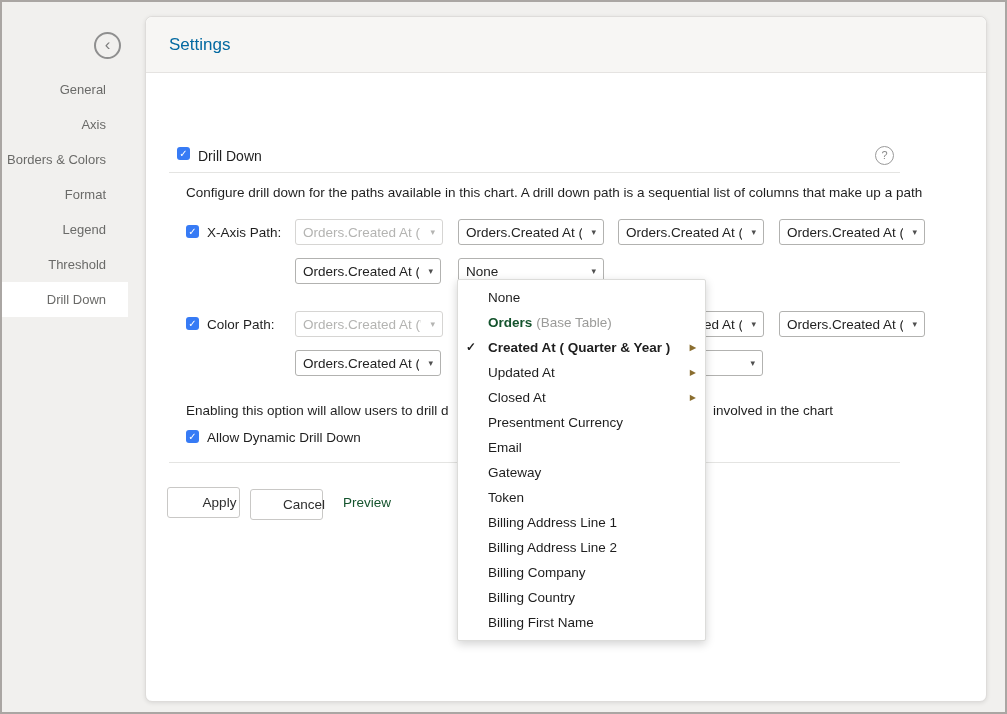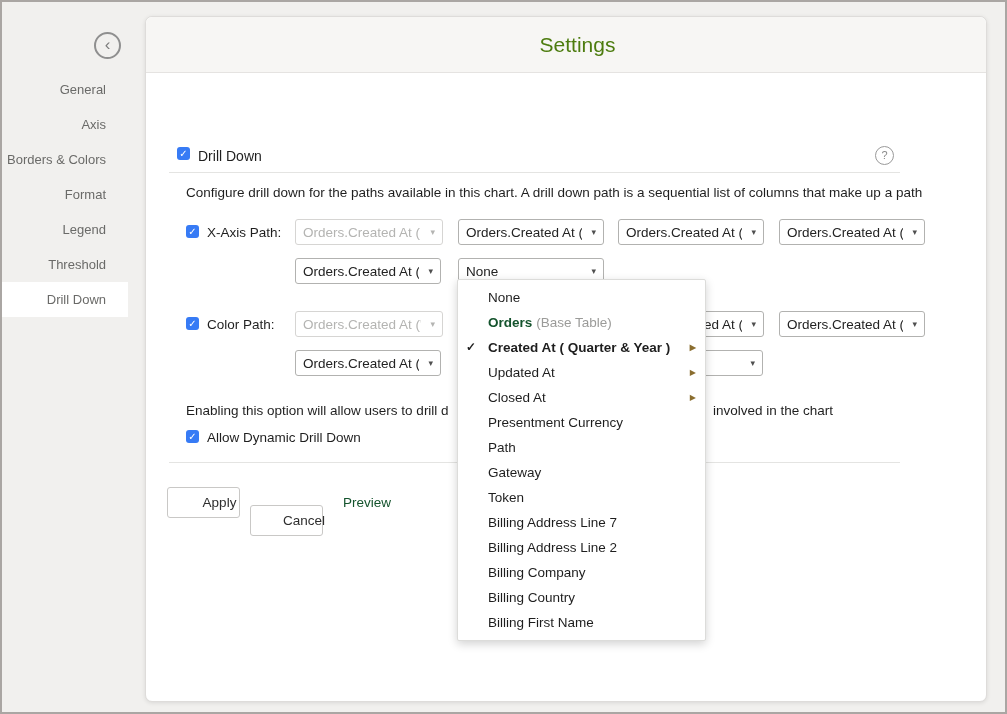--- a/index.html
+++ b/index.html
@@ -15,21 +15,21 @@
   .nav{position:absolute;top:70px;left:0;width:126px;}
   .nav-item{height:35px;line-height:35px;text-align:right;padding-right:22px;font-size:13px;
             color:#6a6a68;cursor:pointer;}
   .nav-item.selected{background:#ffffff;}
 
   
   .panel{position:absolute;left:143px;top:14px;width:842px;height:686px;background:#fff;
          border:1px solid #dedcda;border-radius:7px;box-sizing:border-box;
          box-shadow:0 1px 4px rgba(0,0,0,0.10);}
   .panel-header{height:55px;line-height:55px;background:#f7f6f4;border-bottom:1px solid #e5e3e1;
-                border-radius:7px 7px 0 0;padding-left:23px;font-size:21px;color:#4d7c0f;text-align:center;}
+                border-radius:7px 7px 0 0;padding-left:23px;font-size:17px;color:#0369a1;}
   .content{position:absolute;left:0;top:56px;right:0;bottom:0;}
 
   .cb{position:absolute;width:13px;height:13px;background:#377bf5;border-radius:3px;color:#fff;
       font-size:10px;line-height:13px;text-align:center;cursor:pointer;}
   .lbl{position:absolute;font-size:13.5px;color:#1f1f1f;white-space:nowrap;}
   .divider{position:absolute;height:1px;background:#e4e4e2;}
   .help{position:absolute;width:19px;height:19px;border:1px solid #9a9a9a;border-radius:50%;
         box-sizing:border-box;color:#8a8a8a;font-size:11px;line-height:17px;text-align:center;cursor:pointer;}
 
   
@@ -148,21 +148,21 @@
 
       <span class="frag" style="left:40px;top:330px;">Enabling this option will allow users to drill d</span>
       <span class="frag" style="left:567px;top:330px;">involved in the chart</span>
 
       <span class="cb" style="left:40px;top:357px;">✓</span>
       <span class="lbl" style="left:61px;top:357px;">Allow Dynamic Drill Down</span>
 
       <div class="divider" style="left:23px;top:389px;width:731px;"></div>
 
       <div class="btn" style="left:21px;top:414px;">Apply</div>
-      <div class="btn" style="left:104px;top:432px;">Cancel</div>
+      <div class="btn" style="left:104px;top:416px;">Cancel</div>
       <span class="link" style="left:197px;top:422px;">Preview</span>
     </div>
   </div>
 
   <div class="menu">
     <div class="menu-item">None</div>
     <div class="menu-item">
       <span class="green">Orders</span><span class="suffix">(Base Table)</span>
     </div>
     <div class="menu-item bold">
@@ -172,23 +172,23 @@
     </div>
     <div class="menu-item">
       <span>Updated At</span>
       <span class="subarrow">▶</span>
     </div>
     <div class="menu-item">
       <span>Closed At</span>
       <span class="subarrow">▶</span>
     </div>
     <div class="menu-item">Presentment Currency</div>
-    <div class="menu-item">Path</div>
+    <div class="menu-item">Email</div>
     <div class="menu-item">Gateway</div>
     <div class="menu-item">Token</div>
-    <div class="menu-item">Billing Address Line 7</div>
+    <div class="menu-item">Billing Address Line 1</div>
     <div class="menu-item">Billing Address Line 2</div>
     <div class="menu-item">Billing Company</div>
     <div class="menu-item">Billing Country</div>
     <div class="menu-item">Billing First Name</div>
   </div>
 
 </div>
 
 </body></html>

